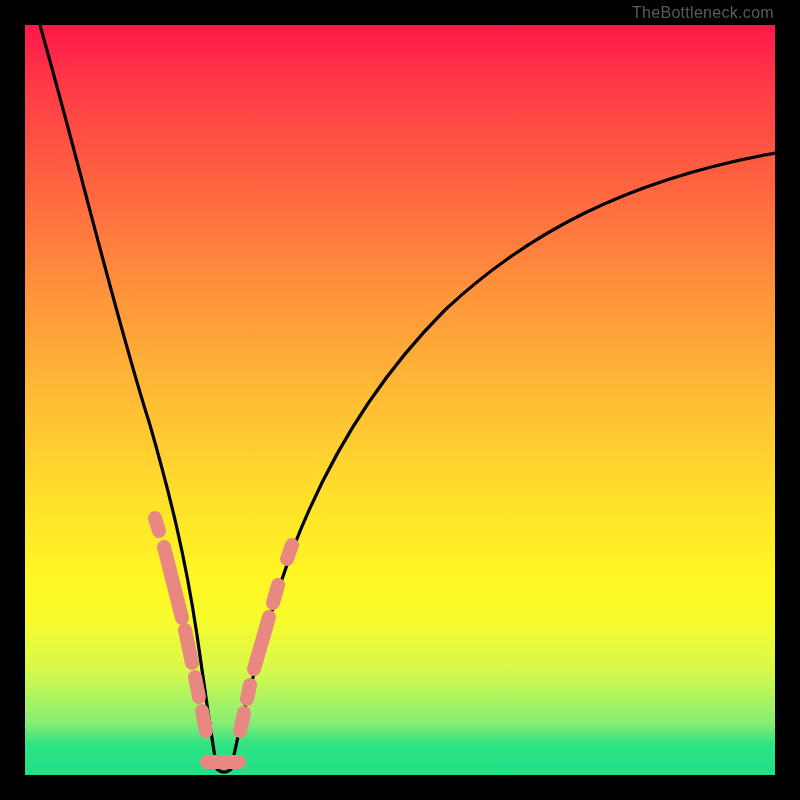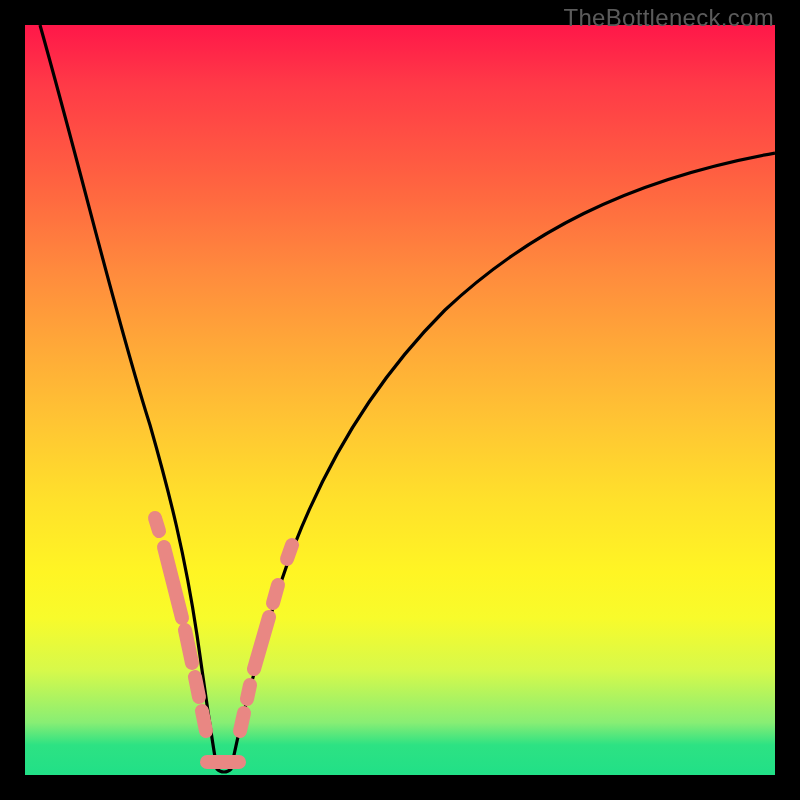--- a/index.html
+++ b/index.html
@@ -43,21 +43,21 @@
       #88ee74 93%,
       #2de283 96%,
       #21e087 100%
     );
   }
   .watermark {
     position: absolute;
     top: 4px;
     right: 26px;
     color: #5b5b5b;
-    font-size: 24px;
+    font-size: 16px;
     font-weight: 400;
     letter-spacing: 0.3px;
     user-select: none;
   }
   svg.curve {
     position: absolute;
     top: 0;
     left: 0;
     width: 750px;
     height: 750px;

